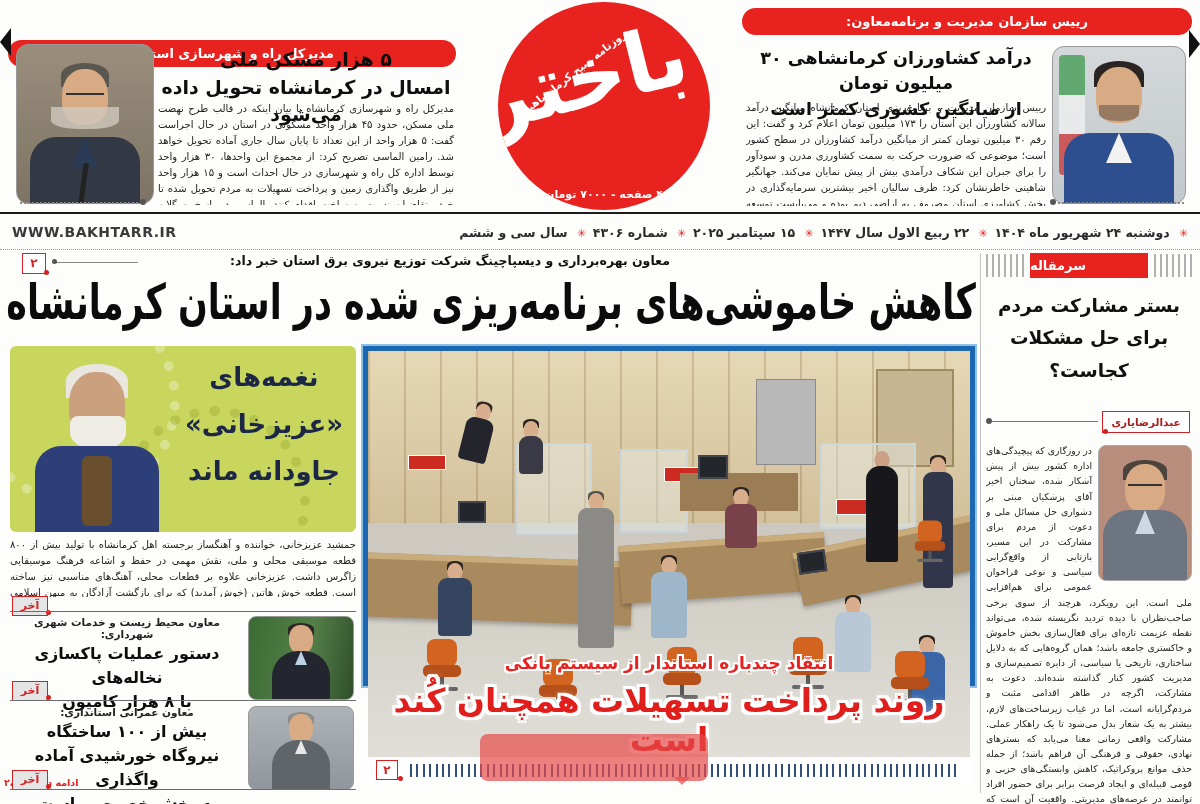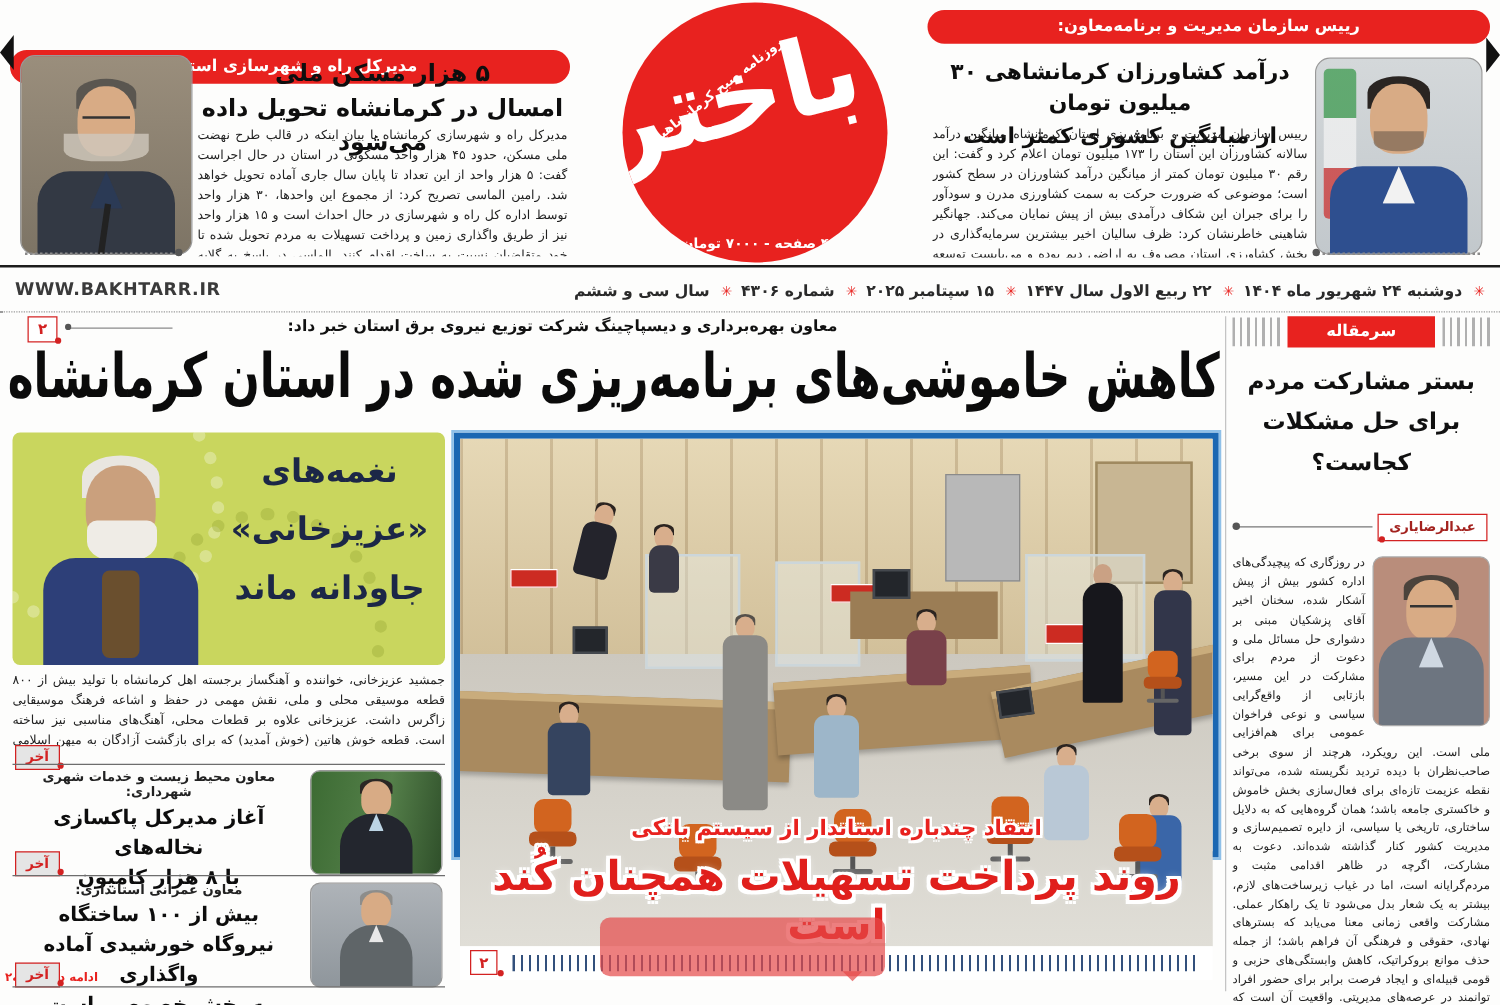--- a/index.html
+++ b/index.html
@@ -34,21 +34,21 @@
   .refline{border-top:1.5px solid #8a8a8a;}
   .rdot{width:5px;height:5px;background:#d32222;border-radius:50%;position:absolute;}
   .lead-kicker{left:150px;top:253px;width:600px;text-align:center;font-size:12.5px;font-weight:bold;color:#111;}
   .lead-headline{left:5px;top:282px;width:972px;text-align:center;font-size:35px;font-weight:900;color:#0b0b0b;
                  letter-spacing:-1px;transform:scaleY(1.4);transform-origin:center;white-space:nowrap;}
   
   .vline{left:980px;top:253px;height:540px;border-left:1px solid #c4c4c4;}
   .ed-wrap{left:986px;top:253px;width:206px;height:542px;}
   .ed-head{display:flex;align-items:center;justify-content:space-between;height:25px;}
   .hatch{width:38px;height:23px;background:repeating-linear-gradient(90deg,#b0b0b0 0 2px,transparent 2px 6px);}
-  .ed-badge{width:118px;height:25px;background:#e8221f;color:#fff;font-size:13px;font-weight:bold;text-align:center;line-height:25px;}
+  .ed-badge{width:118px;height:25px;background:#e8221f;color:#fff;font-size:13px;font-weight:bold;text-align:left;line-height:25px;}
   .ed-title{margin-top:12px;text-align:center;font-size:18.5px;font-weight:bold;color:#101010;line-height:1.75;}
   .authorrow{position:relative;height:26px;margin-top:24px;}
   .authorbox{position:absolute;right:2px;top:0;width:86px;height:20px;border:1.5px solid #d32222;color:#a3221f;
              font-size:10.5px;font-weight:bold;text-align:center;line-height:20px;background:#fff;}
   .authorline{position:absolute;left:4px;top:10px;width:108px;border-top:1px solid #777;}
   .ed-text{margin-top:6px;height:392px;overflow:hidden;font-size:9.3px;line-height:1.63;text-align:justify;color:#222;}
   .ed-photo{float:right;width:92px;height:134px;margin:2px 0 4px 6px;border:1px solid #aaa;border-radius:8px;overflow:hidden;background:#b98d7b;position:relative;}
   .continue{position:absolute;left:4px;top:777px;color:#e8221f;font-weight:bold;font-size:9.5px;background:#fdfdfc;padding-right:3px;}
   
   .p-head{position:absolute;left:50%;transform:translateX(-50%);width:46px;height:56px;background:#d8ab85;border-radius:46% 46% 40% 40%;}
@@ -225,21 +225,21 @@
 
   <div class="abs sm-photo" style="left:248px;top:616px;width:104px;height:82px;background:linear-gradient(100deg,#3c6b33,#55804a 55%,#2f4f2a);">
     <div class="p-hair" style="top:6px;width:26px;height:12px;background:#2b2724;"></div>
     <div class="p-head" style="top:8px;width:24px;height:28px;"></div>
     <div class="p-body" style="top:34px;width:58px;height:48px;background:#23262e;"></div>
     <div class="p-shirt" style="top:34px;width:12px;height:14px;background:#bcd4e4;"></div>
   </div>
   <div class="abs" style="left:12px;top:616px;width:230px;">
     <div class="sm-kicker">معاون محیط زیست و خدمات شهری شهرداری:</div>
     <div class="sm-head">
-      <div>آغاز مدیرکل پاکسازی نخاله‌های</div>
+      <div>دستور عملیات پاکسازی نخاله‌های</div>
       <div>با ۸ هزار کامیون</div>
     </div>
   </div>
   <div class="abs tag" style="left:12px;top:681px;">آخر</div>
   <div class="rdot" style="left:46px;top:695px;"></div>
   <div class="abs sep" style="left:10px;top:700px;width:346px;"></div>
 
   <div class="abs sm-photo" style="left:248px;top:706px;width:104px;height:82px;background:linear-gradient(#aeb3b8,#8f969c);">
     <div class="p-hair" style="top:5px;width:26px;height:12px;background:#8d8d8b;"></div>
     <div class="p-head" style="top:7px;width:24px;height:28px;"></div>

